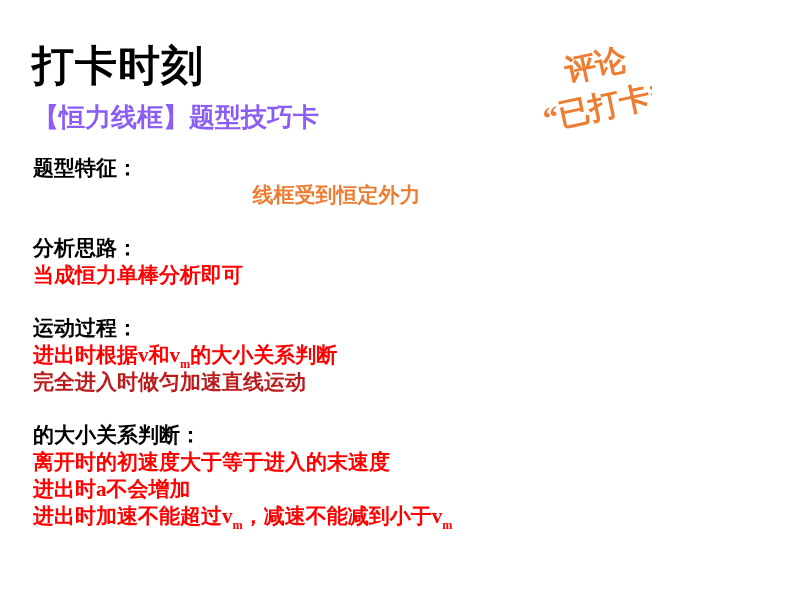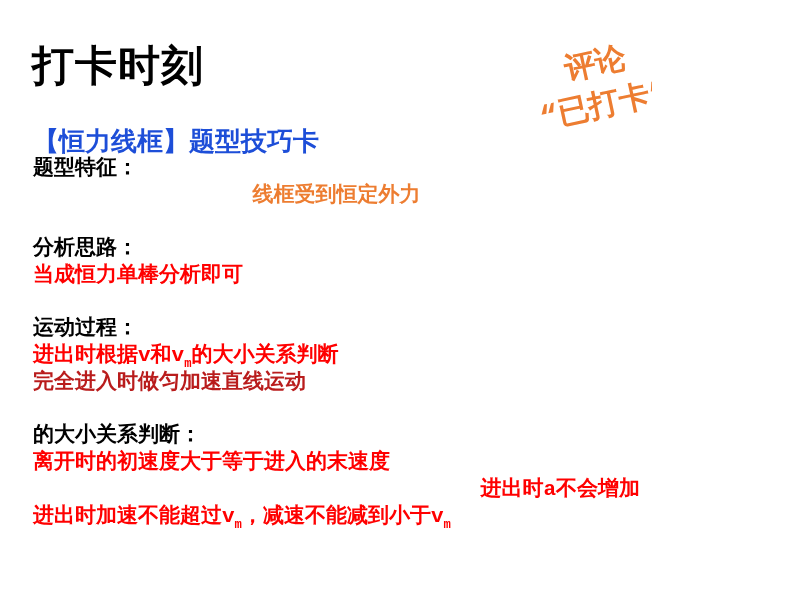--- a/index.html
+++ b/index.html
@@ -3,41 +3,40 @@
 <meta charset="utf-8">
 <style>
   * { margin: 0; padding: 0; box-sizing: border-box; }
   html, body { background: #ffffff; }
   .page {
     position: relative;
     width: 652px;
     height: 589px;
     background: #ffffff;
     overflow: hidden;
-    font-family: Liberation Mono, monospace;
+    font-family: Liberation Serif, serif;
   }
   .title {
     position: absolute;
     left: 32px;
     top: 38px;
     font-size: 42px;
     font-weight: 900;
     color: #000000;
     letter-spacing: 1px;
     white-space: nowrap;
   }
   .subtitle {
     position: absolute;
     left: 33px;
     top: 100px;
     font-size: 26px;
     font-weight: 700;
-    color: #1d4ed8;
+    color: #8b5cf6;
     white-space: nowrap;
-    margin-top: 24px;
   }
   .note {
     position: absolute;
     left: 498px;
     top: 44px;
     width: 204px;
     text-align: center;
     font-weight: 700;
     line-height: 42px;
     transform: rotate(-12deg);
@@ -96,18 +95,18 @@
         <div class="sec-line" style="color: rgb(255, 0, 0);"><span>当成恒力单棒分析即可</span></div>
       </div>
       <div class="section">
         <div class="sec-heading">运动过程：</div>
         <div class="sec-line" style="color: rgb(255, 0, 0);"><span>进出时根据v和v</span><sub>m</sub><span>的大小关系判断</span></div>
         <div class="sec-line" style="color: #b91c1c;"><span>完全进入时做匀加速直线运动</span></div>
       </div>
       <div class="section">
         <div class="sec-heading">的大小关系判断：</div>
         <div class="sec-line" style="color: rgb(255, 0, 0);"><span>离开时的初速度大于等于进入的末速度</span></div>
-        <div class="sec-line" style="color: rgb(255, 0, 0); text-align: right;"><span>进出时a不会增加</span></div>
+        <div class="sec-line" style="color: rgb(255, 0, 0);"><span>进出时a不会增加</span></div>
         <div class="sec-line" style="color: rgb(255, 0, 0);"><span>进出时加速不能超过v</span><sub>m</sub><span>，减速不能减到小于v</span><sub>m</sub></div>
       </div>
     </div>
 
 </div>
 
 </body></html>

